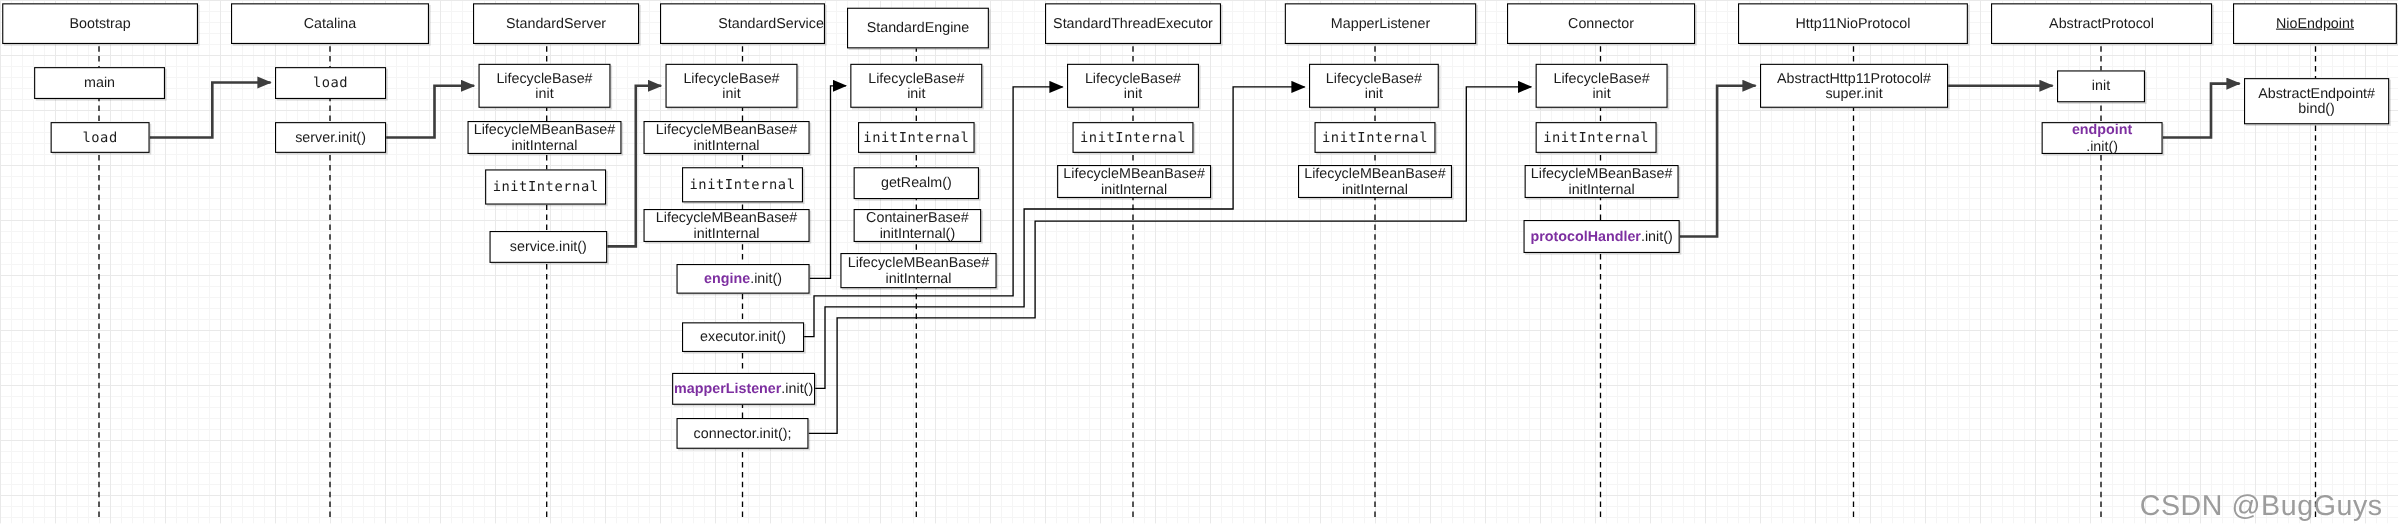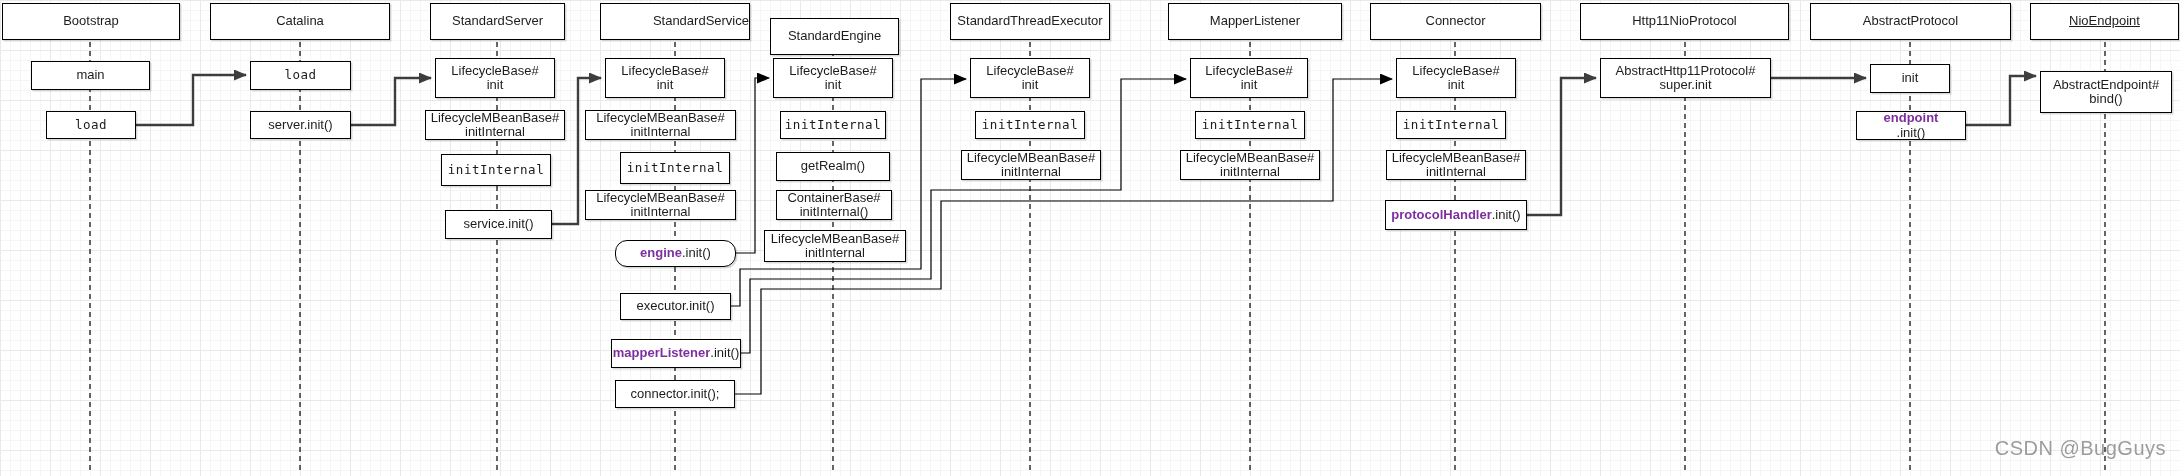--- a/index.html
+++ b/index.html
@@ -37,22 +37,22 @@
     font-size:12.5px;
     letter-spacing:0.5px;
   }
   .node .accent{font-weight:bold;}
   .lifeline{stroke:#000000;stroke-width:1.2;stroke-dasharray:5 4;}
   .wire{fill:none;}
   .wire.thick{stroke:#3d3d3d;stroke-width:2.4;}
   .wire.thin{stroke:#000000;stroke-width:1.2;}
   #watermark{
     position:absolute;
-    right:14px;bottom:16px;
-    font-size:20px;
+    right:14px;bottom:1px;
+    font-size:26px;
     color:#9c9c9c;
     z-index:3;
     letter-spacing:0.5px;
   }
 </style>
 </head>
 <body>
 
 <div id="stage">
     <svg id="wires" width="2180" height="476">
@@ -86,40 +86,40 @@
       <polyline points="1771,78 1866,78" class="wire thick" marker-end="url(#arrow-thick)"></polyline>
       <polyline points="1966,125 2010,125 2010,76 2036,76" class="wire thick" marker-end="url(#arrow-thick)"></polyline>
     </svg>
   <div id="watermark">CSDN @BugGuys</div>
 <div class="node header" style="left: 2px; top: 3px; width: 178px; height: 37px;"><span>Bootstrap</span></div>
     <div class="node call" style="left: 31px; top: 61px; width: 119px; height: 29px;"><span>main</span></div>
     <div class="node call mono" style="left: 46px; top: 111px; width: 90px; height: 28px;"><span>load</span></div>
     <div class="node header" style="left: 210px; top: 3px; width: 180px; height: 37px;"><span>Catalina</span></div>
     <div class="node call mono" style="left: 250px; top: 61px; width: 101px; height: 29px;"><span>load</span></div>
     <div class="node call" style="left: 250px; top: 111px; width: 101px; height: 28px;"><span>server.init()</span></div>
-    <div class="node header" style="left: 430px; top: 3px; width: 135px; height: 37px;"><span>StandardServer</span></div>
+    <div class="node header" style="left: 430px; top: 3px; width: 151px; height: 37px;"><span>StandardServer</span></div>
     <div class="node call" style="left: 435px; top: 58px; width: 120px; height: 40px;"><span>LifecycleBase#
 init</span></div>
     <div class="node call" style="left: 425px; top: 110px; width: 140px; height: 30px;"><span>LifecycleMBeanBase#
 initInternal</span></div>
     <div class="node call mono" style="left: 441px; top: 154px; width: 110px; height: 32px;"><span>initInternal</span></div>
     <div class="node call" style="left: 445px; top: 210px; width: 107px; height: 29px;"><span>service.init()</span></div>
     <div class="node header" style="left: 600px; top: 3px; width: 150px; height: 37px; justify-content: flex-end;"><span>StandardService</span></div>
     <div class="node call" style="left: 605px; top: 58px; width: 120px; height: 40px;"><span>LifecycleBase#
 init</span></div>
     <div class="node call" style="left: 585px; top: 110px; width: 151px; height: 30px;"><span>LifecycleMBeanBase#
 initInternal</span></div>
     <div class="node call mono" style="left: 620px; top: 152px; width: 110px; height: 32px;"><span>initInternal</span></div>
     <div class="node call" style="left: 585px; top: 190px; width: 151px; height: 30px;"><span>LifecycleMBeanBase#
 initInternal</span></div>
-    <div class="node call" style="left: 615px; top: 240px; width: 121px; height: 27px; border-radius: 12px;"><span class="accent" style="color: rgb(125, 47, 160);">engine</span><span>.init()</span></div>
+    <div class="node call" style="left: 615px; top: 240px; width: 121px; height: 27px;"><span class="accent" style="color: rgb(125, 47, 160);">engine</span><span>.init()</span></div>
     <div class="node call" style="left: 620px; top: 293px; width: 111px; height: 27px;"><span>executor.init()</span></div>
     <div class="node call" style="left: 611px; top: 339px; width: 130px; height: 29px;"><span class="accent" style="color: rgb(125, 47, 160);">mapperListener</span><span>.init()</span></div>
     <div class="node call" style="left: 615px; top: 380px; width: 120px; height: 28px;"><span>connector.init();</span></div>
-    <div class="node header" style="left: 770px; top: 18px; width: 129px; height: 37px;"><span>StandardEngine</span></div>
+    <div class="node header" style="left: 770px; top: 7px; width: 129px; height: 37px;"><span>StandardEngine</span></div>
     <div class="node call" style="left: 773px; top: 58px; width: 120px; height: 40px;"><span>LifecycleBase#
 init</span></div>
     <div class="node call mono" style="left: 780px; top: 111px; width: 106px; height: 28px;"><span>initInternal</span></div>
     <div class="node call" style="left: 776px; top: 152px; width: 114px; height: 29px;"><span>getRealm()</span></div>
     <div class="node call" style="left: 776px; top: 190px; width: 116px; height: 30px;"><span>ContainerBase#
 initInternal()</span></div>
     <div class="node call" style="left: 764px; top: 230px; width: 142px; height: 32px;"><span>LifecycleMBeanBase#
 initInternal</span></div>
     <div class="node header" style="left: 950px; top: 3px; width: 160px; height: 37px;"><span>StandardThreadExecutor</span></div>
     <div class="node call" style="left: 970px; top: 58px; width: 120px; height: 40px;"><span>LifecycleBase#

